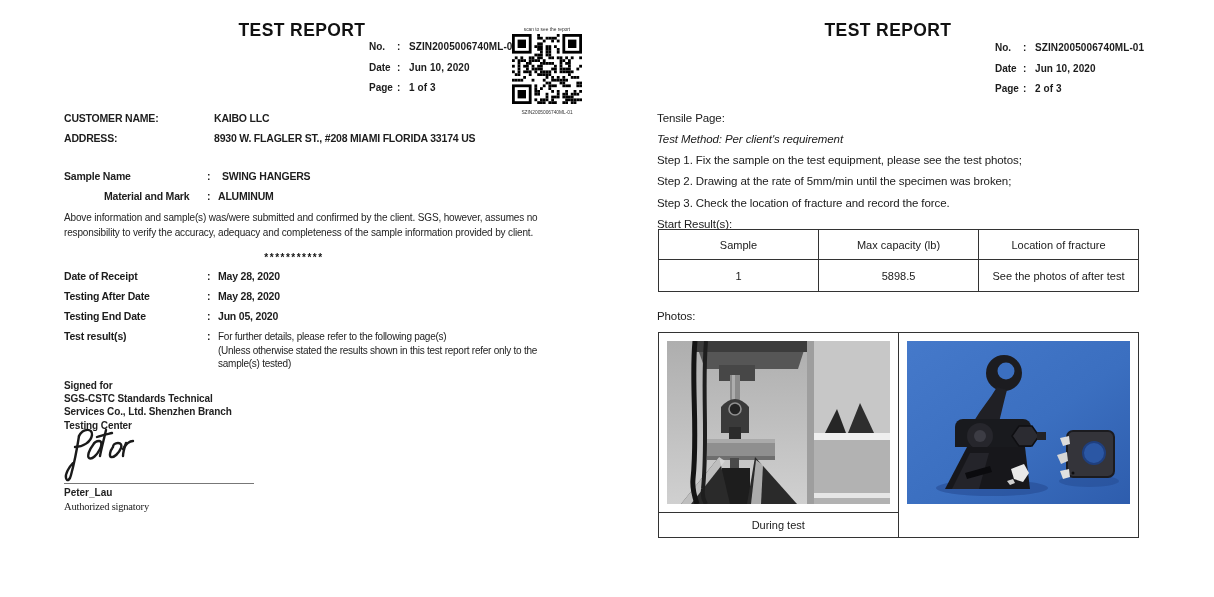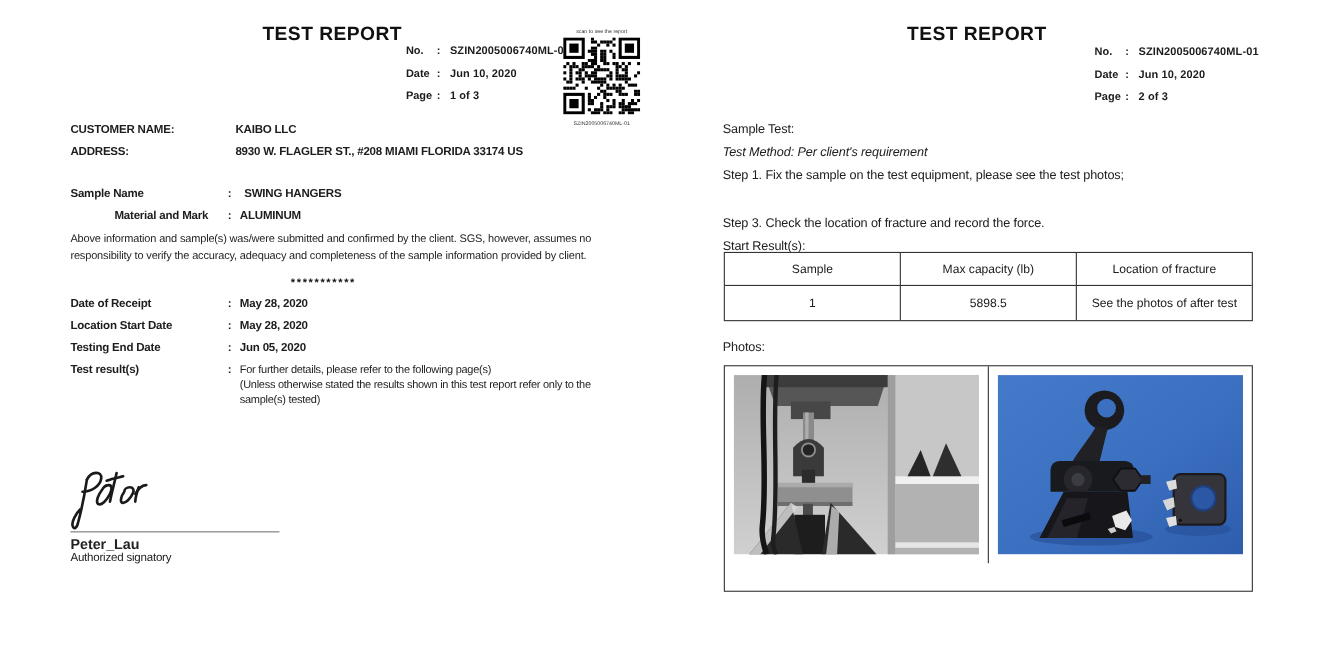--- a/index.html
+++ b/index.html
@@ -34,22 +34,22 @@
   .val{font-weight:bold;font-size:10.5px;color:#1d1d1d;letter-spacing:-.2px;}
   .colon{font-weight:bold;font-size:10.5px;color:#1d1d1d;}
 
   .para{font-size:10px;line-height:15px;color:#242424;letter-spacing:-.15px;}
   .sep{font-weight:bold;font-size:10px;letter-spacing:1.5px;text-align:center;color:#111;}
 
   .note{font-size:10px;line-height:13.5px;color:#1d1d1d;font-weight:normal;letter-spacing:-.25px;}
 
   .signer{font-size:10px;line-height:13.2px;font-weight:bold;color:#222;letter-spacing:-.1px;}
   .sig-line{left:64px;top:483px;width:190px;height:0;border-top:1.3px solid #777;}
-  .sig-name{left:64px;top:487px;font-size:13px;font-weight:bold;color:#222;}
-  .sig-title{left:64px;top:501px;font-size:10.5px;color:#222;letter-spacing:-.2px;}
+  .sig-name{left:64px;top:487px;font-size:10px;font-weight:bold;color:#222;}
+  .sig-title{left:64px;top:501px;font-size:10.5px;color:#222;letter-spacing:-.2px;font-family:Liberation Serif, serif;}
 
   .body-line{font-size:11.5px;color:#202020;letter-spacing:-.1px;}
 
   .rtable{
     left:51px;top:229px;width:479px;border:1.4px solid #333;
     display:grid;grid-template-columns:160px 160px 159px;grid-template-rows:30px 31px;
     font-size:11px;color:#202020;background:#fff;
   }
   .rtable .cell{
     display:flex;align-items:center;justify-content:center;
@@ -325,35 +325,41 @@
   <div class="abs val" style="left:218px;top:190px;">ALUMINUM</div>
 
   <div class="abs para" style="left:64px;top:210px;width:500px;">Above information and sample(s) was/were submitted and confirmed by the client. SGS, however, assumes no responsibility to verify the accuracy, adequacy and completeness of the sample information provided by client.</div>
 
   <div class="abs sep" style="left:64px;top:252px;width:460px;">***********</div>
 
   <div class="abs lbl" style="left:64px;top:270px;">Date of Receipt</div>
   <div class="abs colon" style="left:207px;top:270px;">:</div>
   <div class="abs val" style="left:218px;top:270px;">May 28, 2020</div>
 
-  <div class="abs lbl" style="left:64px;top:290px;">Location Start Date</div>
+  <div class="abs lbl" style="left:64px;top:290px;">Testing After Date</div>
   <div class="abs colon" style="left:207px;top:290px;">:</div>
   <div class="abs val" style="left:218px;top:290px;">May 28, 2020</div>
 
   <div class="abs lbl" style="left:64px;top:310px;">Testing End Date</div>
   <div class="abs colon" style="left:207px;top:310px;">:</div>
   <div class="abs val" style="left:218px;top:310px;">Jun 05, 2020</div>
 
   <div class="abs lbl" style="left:64px;top:330px;">Test result(s)</div>
   <div class="abs colon" style="left:207px;top:330px;">:</div>
   <div class="abs note" style="left:218px;top:330px;width:350px;">
     <div>For further details, please refer to the following page(s)</div>
     <div style="width:332px;">(Unless otherwise stated the results shown in this test report refer only to the sample(s) tested)</div>
   </div>
 
+  <div class="abs signer" style="left:64px;top:379px;">
+    <div>Signed for</div>
+    <div>SGS-CSTC Standards Technical</div>
+    <div>Services Co., Ltd. Shenzhen Branch</div>
+    <div>Testing Center</div>
+  </div>
 
   <svg class="abs" style="left:58px;top:423px;" width="112" height="60" viewBox="0 0 112 60" xmlns="http://www.w3.org/2000/svg">
     <g fill="none" stroke="#1a1a1a" stroke-width="2.4" stroke-linecap="round" stroke-linejoin="round">
       <path d="M21,13 C19,26 16,41 13,52 C12,57 9,59 8,55 C7,51 11,44 15,40"></path>
       <path d="M21,13 C25,5 35,5 34,12 C33,19 25,24 17,24"></path>
       <path d="M35,22 C31,27 29,33 31,35 C34,37 39,32 42,26 C44,22 44,18 41,18 C38,18 36,20 35,22"></path>
       <path d="M48,7 C46,16 43,27 42,33"></path>
       <path d="M39,14 C44,12 50,11 54,10"></path>
       <path d="M55,24 C52,28 51,33 53,34 C56,35 61,30 63,25 C64,22 63,20 60,20 C57,20 55,22 55,24"></path>
       <path d="M68,20 C66,26 65,30 65,33"></path>
@@ -381,23 +387,24 @@
       <span class="m-colon">:</span>
       <span class="m-value">Jun 10, 2020</span>
     </div>
     <div class="meta-row">
       <span class="m-label">Page</span>
       <span class="m-colon">:</span>
       <span class="m-value">2 of 3</span>
     </div>
   </div>
 
-  <div class="abs body-line" style="left:50px;top:112px;">Sample Test:</div>
+  <div class="abs body-line" style="left:50px;top:112px;">Tensile Page:</div>
   <div class="abs body-line" style="left:50px;top:133px;font-style:italic;">Test Method: Per client's requirement</div>
   <div class="abs body-line" style="left:50px;top:154px;">Step 1. Fix the sample on the test equipment, please see the test photos;</div>
+  <div class="abs body-line" style="left:50px;top:175px;">Step 2. Drawing at the rate of 5mm/min until the specimen was broken;</div>
   <div class="abs body-line" style="left:50px;top:197px;">Step 3. Check the location of fracture and record the force.</div>
   <div class="abs body-line" style="left:50px;top:218px;">Start Result(s):</div>
 
   <div class="abs rtable">
     <div class="cell">Sample</div>
     <div class="cell">Max capacity (lb)</div>
     <div class="cell">Location of fracture</div>
     <div class="cell">1</div>
     <div class="cell">5898.5</div>
     <div class="cell">See the photos of after test</div>
@@ -486,14 +493,15 @@
           <circle cx="187" cy="112" r="11" fill="#2b57a4"></circle>
           <circle cx="187" cy="112" r="11" fill="none" stroke="#1f3f7e" stroke-width="2"></circle>
           <path d="M162,95 l-9,2 3,8 7,-2 Z" fill="#dcdcdc"></path>
           <path d="M160,111 l-10,3 4,9 7,-3 Z" fill="#d6d6d6"></path>
           <path d="M162,128 l-9,2 3,8 7,-2 Z" fill="#e0e0e0"></path>
           <circle cx="166" cy="132" r="1.5" fill="#0e0e10"></circle>
         </g>
       </svg>
     </div>
 
+    <div class="pcell cap">During test</div>
   </div>
 </div>
 
 </body></html>

